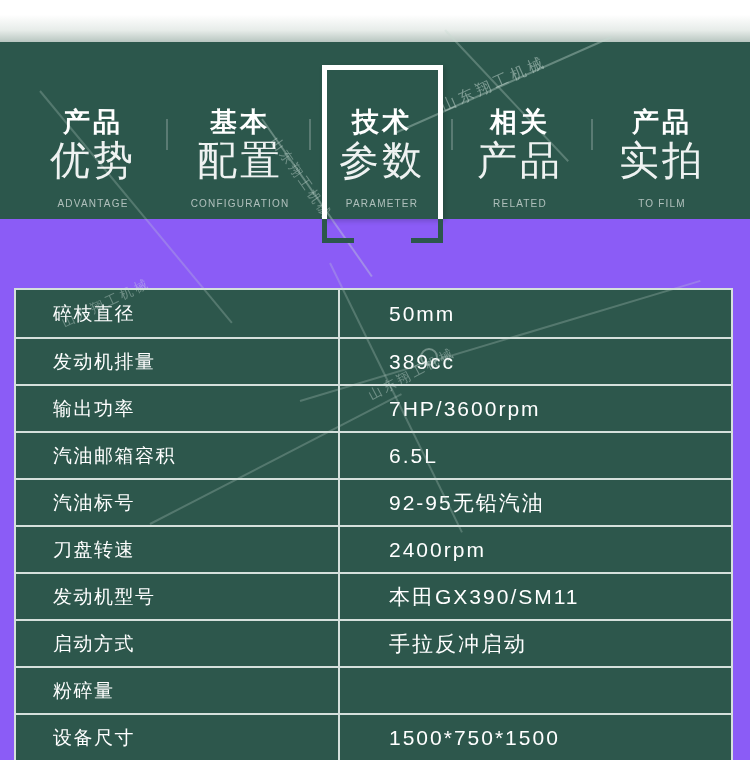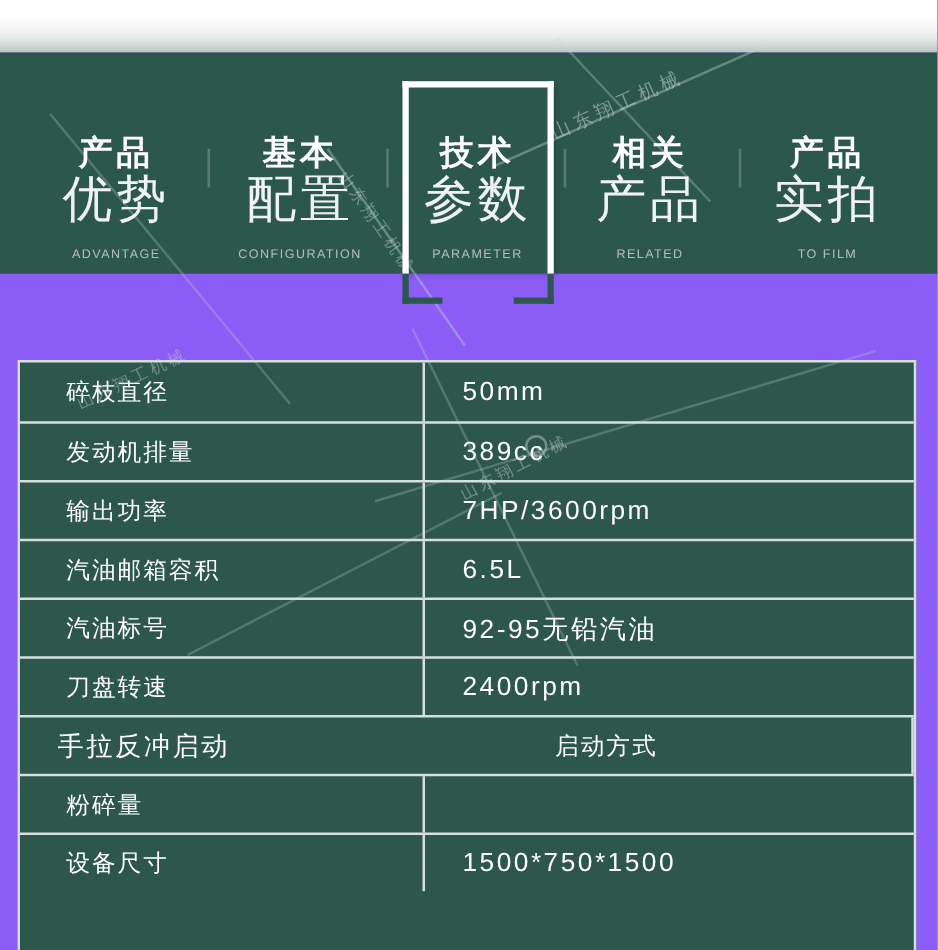--- a/index.html
+++ b/index.html
@@ -33,21 +33,21 @@
 
   
   .spec-table { position:absolute; left:14px; top:288px; width:719px; height:472px;
     background:var(--tgreen); border:2px solid var(--line); border-bottom:none;
     display:flex; flex-direction:column; z-index:1; }
   .spec-row { flex:0 0 47px; display:flex; border-top:2px solid var(--line); }
   .spec-row:first-child { border-top:none; }
   .cell { display:flex; align-items:center; color:#fff; }
   .cell.label { width:324px; border-right:2px solid var(--line); padding-left:37px;
     font-size:19px; letter-spacing:1.5px; }
-  .cell.value { flex:1; padding-left:30px; font-size:21px; letter-spacing:2px; }
+  .cell.value { flex:1; padding-left:49px; font-size:21px; letter-spacing:2px; }
 
   
   .wm { position:absolute; white-space:nowrap; color:rgba(214,230,224,0.48);
     pointer-events:none; z-index:4; }
   .wm1 { left:494px; top:84px; font-size:15px; letter-spacing:4px; transform:translate(-50%,-50%) rotate(-24deg); }
   .wm2 { left:301px; top:178px; font-size:13px; letter-spacing:3px; transform:translate(-50%,-50%) rotate(55deg); color:rgba(214,230,224,0.4); }
   .wm3 { left:106px; top:303px; font-size:13px; letter-spacing:3px; transform:translate(-50%,-50%) rotate(-25deg); color:rgba(214,230,224,0.38); }
   .wm4 { left:412px; top:374px; font-size:13px; letter-spacing:3px; transform:translate(-50%,-50%) rotate(-28deg); color:rgba(214,230,224,0.4); }
   .wline { position:absolute; height:2px; background:rgba(198,217,209,0.38);
     transform-origin:0 50%; pointer-events:none; z-index:4; }
@@ -126,22 +126,26 @@
     </div>
     <div class="spec-row">
       <div class="cell label">汽油标号</div>
       <div class="cell value">92-95无铅汽油</div>
     </div>
     <div class="spec-row">
       <div class="cell label">刀盘转速</div>
       <div class="cell value">2400rpm</div>
     </div>
     <div class="spec-row">
+      <div class="cell label">发动机型号</div>
+      <div class="cell value">本田GX390/SM11</div>
+    </div>
+    <div class="spec-row">
+      <div class="cell label">启动方式</div>
       <div class="cell value">手拉反冲启动</div>
-      <div class="cell label">启动方式</div>
     </div>
     <div class="spec-row">
       <div class="cell label">粉碎量</div>
     </div>
     <div class="spec-row">
       <div class="cell label">设备尺寸</div>
       <div class="cell value">1500*750*1500</div>
     </div>
   </div>
 

